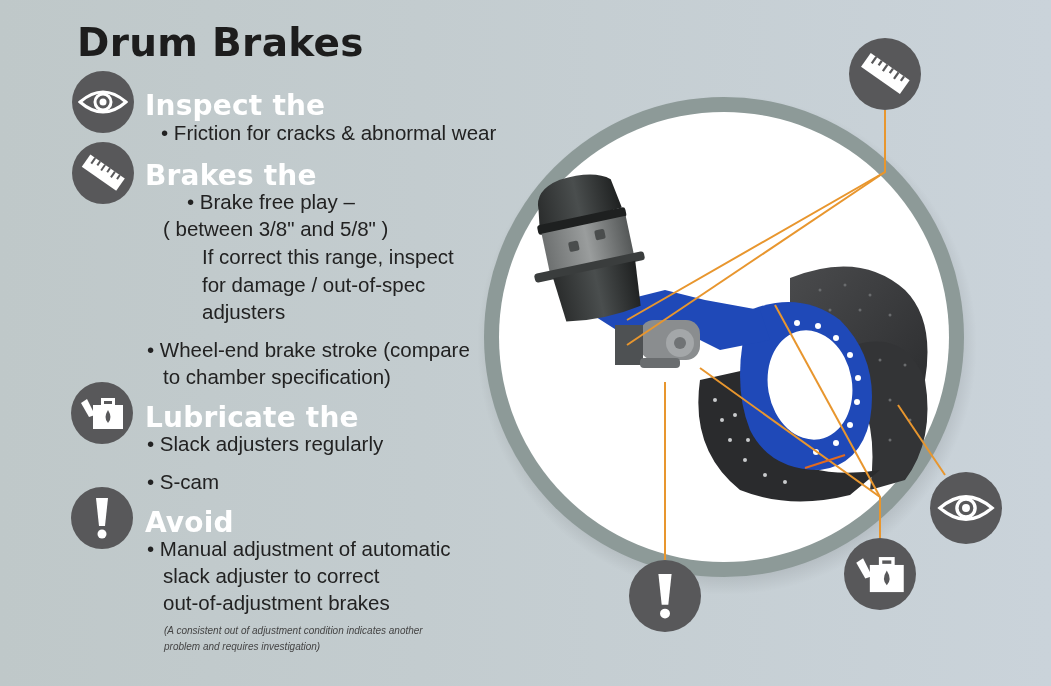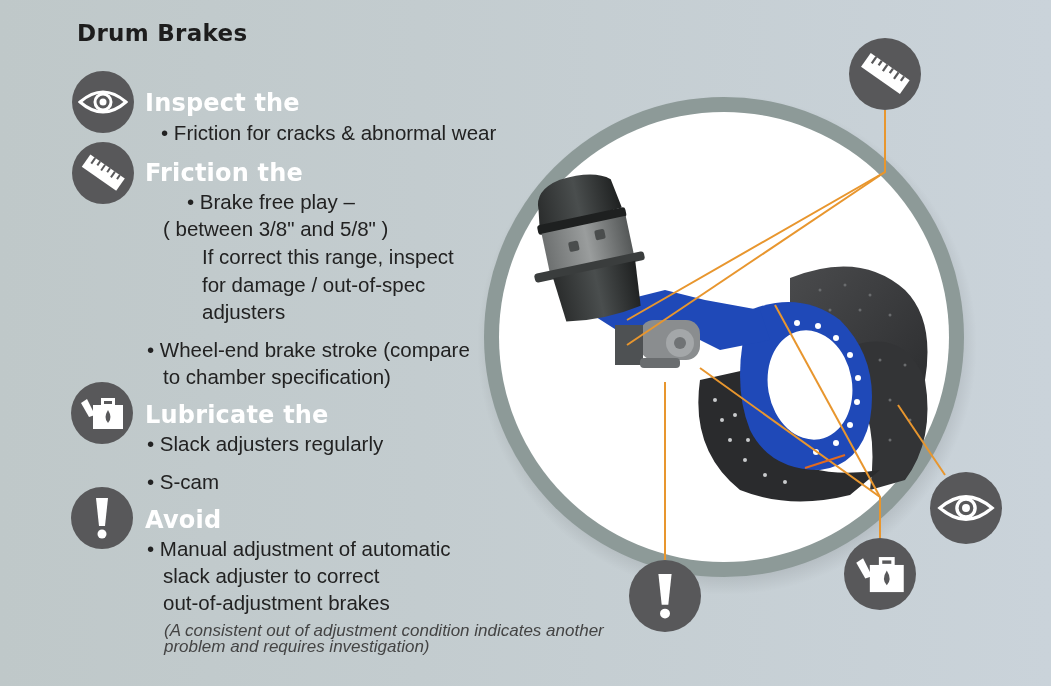--- a/index.html
+++ b/index.html
@@ -5,39 +5,39 @@
   html, body { margin: 0; padding: 0; }
   body {
     width: 1051px; height: 686px; overflow: hidden; position: relative;
     background: linear-gradient(90deg, #bfc8c9 0%, #c3cccf 40%, #cad3da 100%);
     font-family: "Liberation Sans", sans-serif;
     color: #222;
   }
   .title {
     position: absolute; left: 77px; top: 20px;
     font-family: "DejaVu Sans", sans-serif; font-weight: bold;
-    font-size: 23px; letter-spacing: 0.3px; color: #1d1d1d;
+    font-size: 39px; letter-spacing: 0.3px; color: #1d1d1d;
   }
   .icon-circle {
     position: absolute; border-radius: 50%; background: #58585a;
     display: flex; align-items: center; justify-content: center;
   }
   .icon-circle svg { display: block; }
   .heading {
     position: absolute; font-family: "DejaVu Sans", sans-serif; font-weight: bold;
-    font-size: 24px; color: #ffffff; letter-spacing: 0.2px;
+    font-size: 28px; color: #ffffff; letter-spacing: 0.2px;
   }
   .text {
     position: absolute; font-size: 20.5px; line-height: 27px; color: #222;
     white-space: nowrap;
   }
   .note {
     position: absolute; left: 164px; top: 623px;
     font-family: "Liberation Sans", sans-serif; font-style: italic;
-    font-size: 17px; line-height: 16px; color: #444;
+    font-size: 10px; line-height: 16px; color: #444;
   }
   .diagram { position: absolute; left: 0; top: 0; }
 </style>
 </head>
 <body>
 
 <div class="title">Drum Brakes</div>
 
 <div class="icon-circle" style="left:72px;top:71px;width:62px;height:62px;">
   <svg width="50" height="30" viewBox="0 0 50 30">
@@ -57,21 +57,21 @@
           <line x1="8" y1="15" x2="8" y2="22"></line>
           <line x1="14" y1="15" x2="14" y2="20"></line>
           <line x1="20" y1="15" x2="20" y2="22"></line>
           <line x1="26" y1="15" x2="26" y2="20"></line>
           <line x1="32" y1="15" x2="32" y2="22"></line>
           <line x1="38" y1="15" x2="38" y2="20"></line>
         </g>
       </g>
     </svg>
 </div>
-<div class="heading" style="left:145px;top:159px;">Friction the</div>
+<div class="heading" style="left:145px;top:159px;">Brakes the</div>
 <div class="text" style="left:147px;top:188px;margin-left:40px;">• Brake free play –</div>
 <div class="text" style="left:163px;top:215px;">( between 3/8" and 5/8" )</div>
 <div class="text" style="left:202px;top:243px;">If correct this range, inspect</div>
 <div class="text" style="left:202px;top:271px;text-align:right;">for damage / out-of-spec</div>
 <div class="text" style="left:202px;top:298px;">adjusters</div>
 <div class="text" style="left:147px;top:336px;">• Wheel-end brake stroke (compare</div>
 <div class="text" style="left:163px;top:363px;">to chamber specification)</div>
 
 <div class="icon-circle" style="left:71px;top:382px;width:62px;height:62px;">
   <svg width="46" height="40" viewBox="0 0 46 40">

